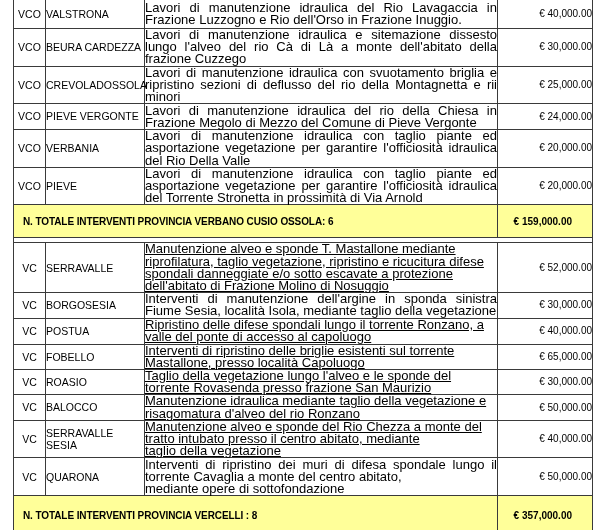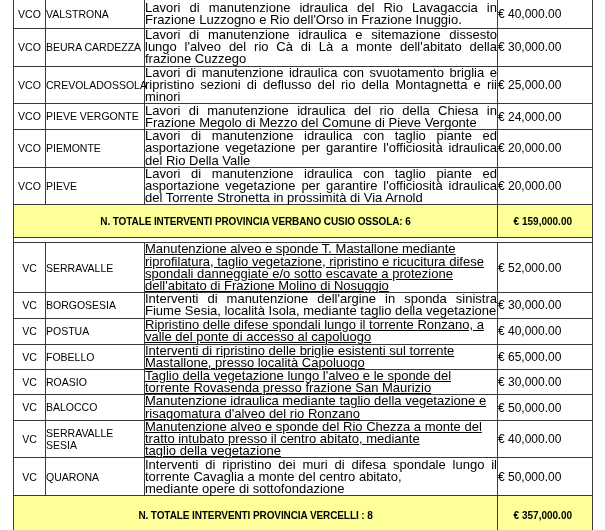--- a/index.html
+++ b/index.html
@@ -64,38 +64,38 @@
     font-size: 13px;
     line-height: 12.2px;
     color: #000;
     padding: 1px 3px 1px 4px;
     vertical-align: top;
     hyphens: none;
   }
   .desc.noj { text-align: left; text-decoration: underline; }
   .desc .lastline { display: block; }
   .amt {
-    text-align: left;
-    font-size: 12px;
+    text-align: right;
+    font-size: 10px;
     line-height: 12.2px;
     color: #000;
     padding: 0 5px 0 2px;
     white-space: nowrap;
   }
   tr.total td {
     background: #ffff99;
     border: 1px solid #3a3a3a;
   }
   tr.total .t-label {
     font-weight: bold;
     font-size: 10px;
     letter-spacing: -0.1px;
-    padding: 0 0 0 0;
-    color: #000;
-    text-align: center;
+    padding: 0 0 0 9px;
+    color: #000;
+    text-align: left;
   }
   tr.total .t-amt {
     font-weight: bold;
     font-size: 10px;
     text-align: right;
     padding: 0 20px 0 2px;
     color: #000;
     white-space: nowrap;
   }
   .spacer-row td {
@@ -137,21 +137,21 @@
         <td class="amt">€ 25,000.00</td>
       </tr>
       <tr style="height:26px">
         <td class="prov">VCO</td>
         <td class="com">PIEVE VERGONTE</td>
         <td class="desc">Lavori di manutenzione idraulica del rio della Chiesa in Frazione Megolo di Mezzo del Comune di Pieve Vergonte</td>
         <td class="amt">€ 24,000.00</td>
       </tr>
       <tr style="height:25px">
         <td class="prov">VCO</td>
-        <td class="com">PIEMONTE</td>
+        <td class="com">VERBANIA</td>
         <td class="desc">Lavori di manutenzione idraulica con taglio piante ed asportazione vegetazione per garantire l'officiosità idraulica del Rio Della Valle</td>
         <td class="amt">€ 20,000.00</td>
       </tr>
       <tr style="height:36px">
         <td class="prov">VCO</td>
         <td class="com">PIEVE</td>
         <td class="desc">Lavori di manutenzione idraulica con taglio piante ed asportazione vegetazione per garantire l'officiosità idraulica del Torrente Stronetta in prossimità di Via Arnold</td>
         <td class="amt">€ 20,000.00</td>
       </tr>
 

